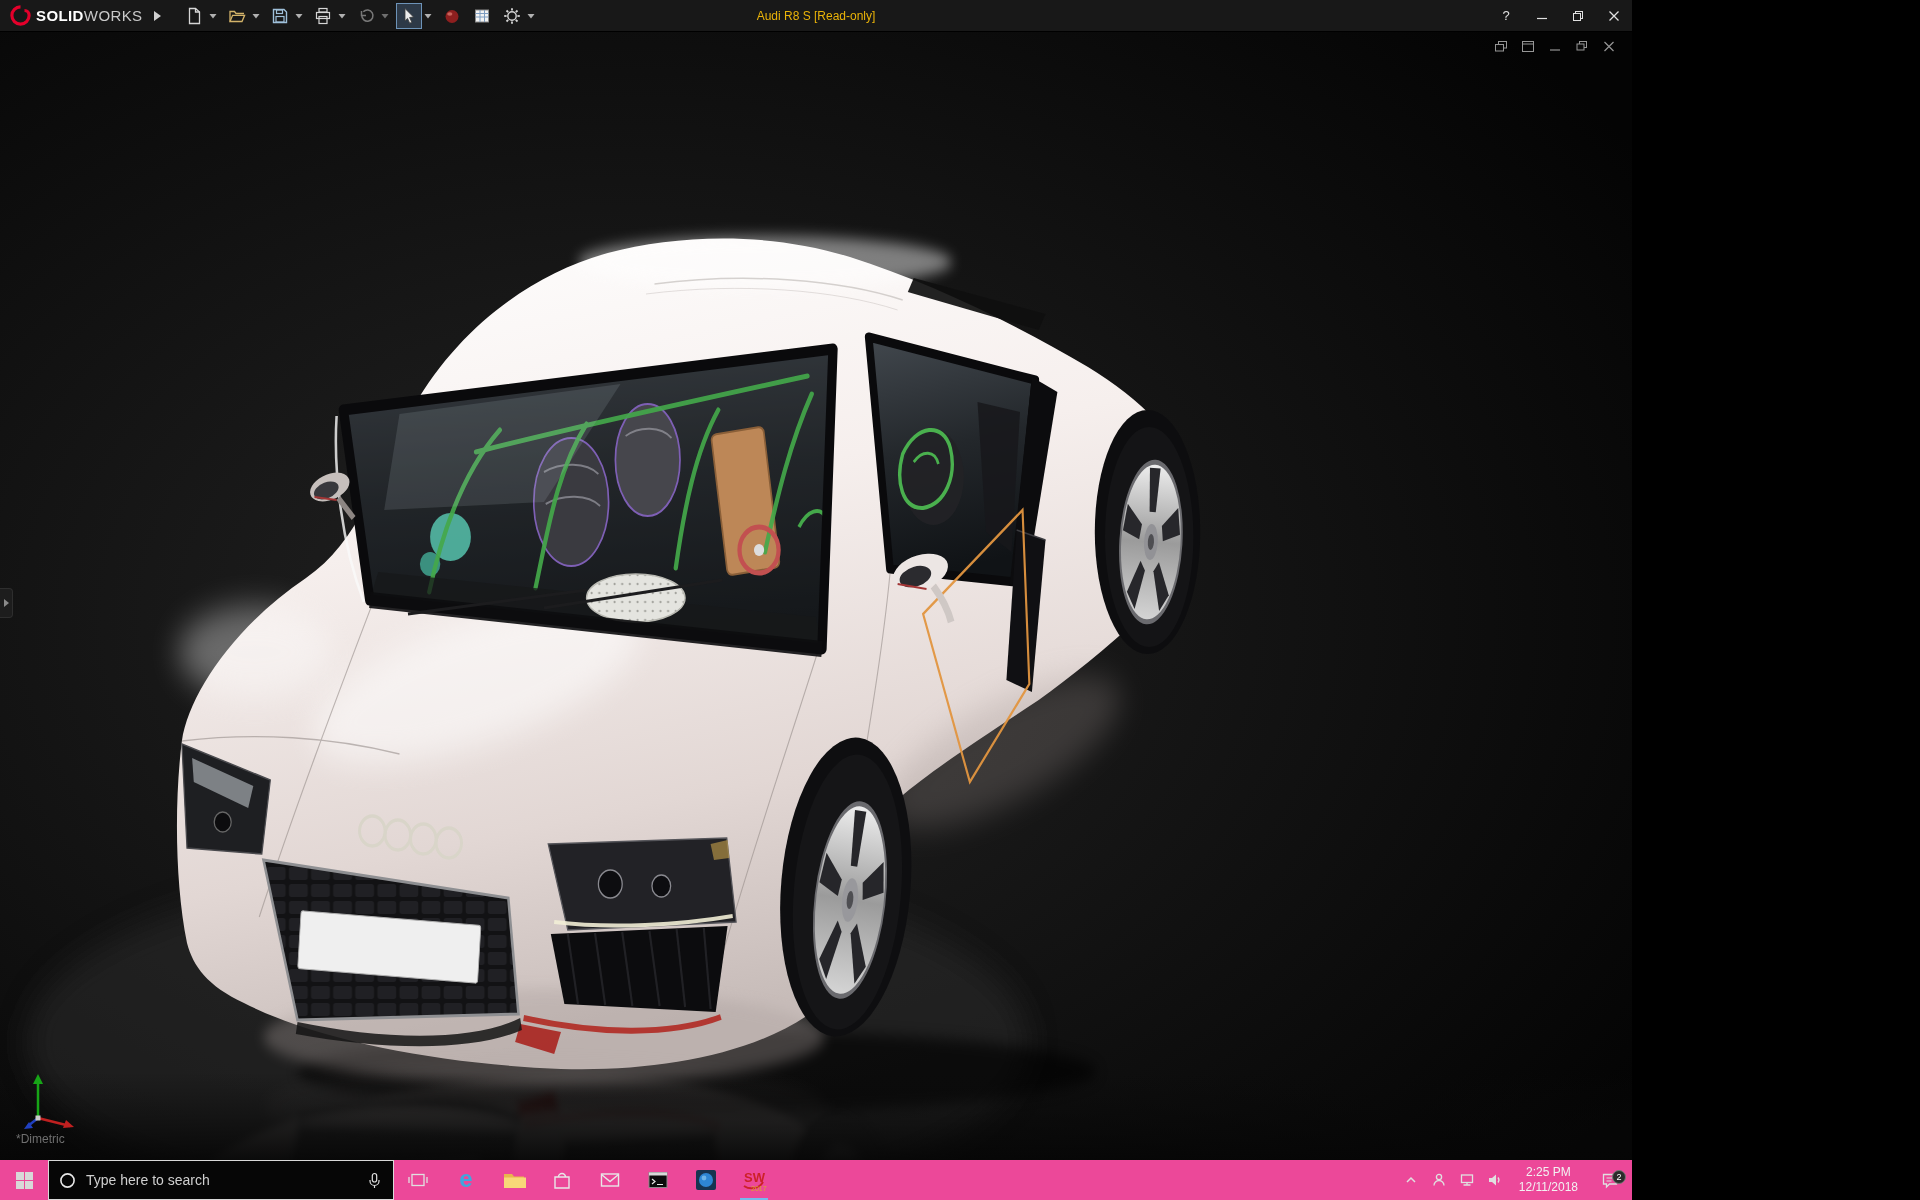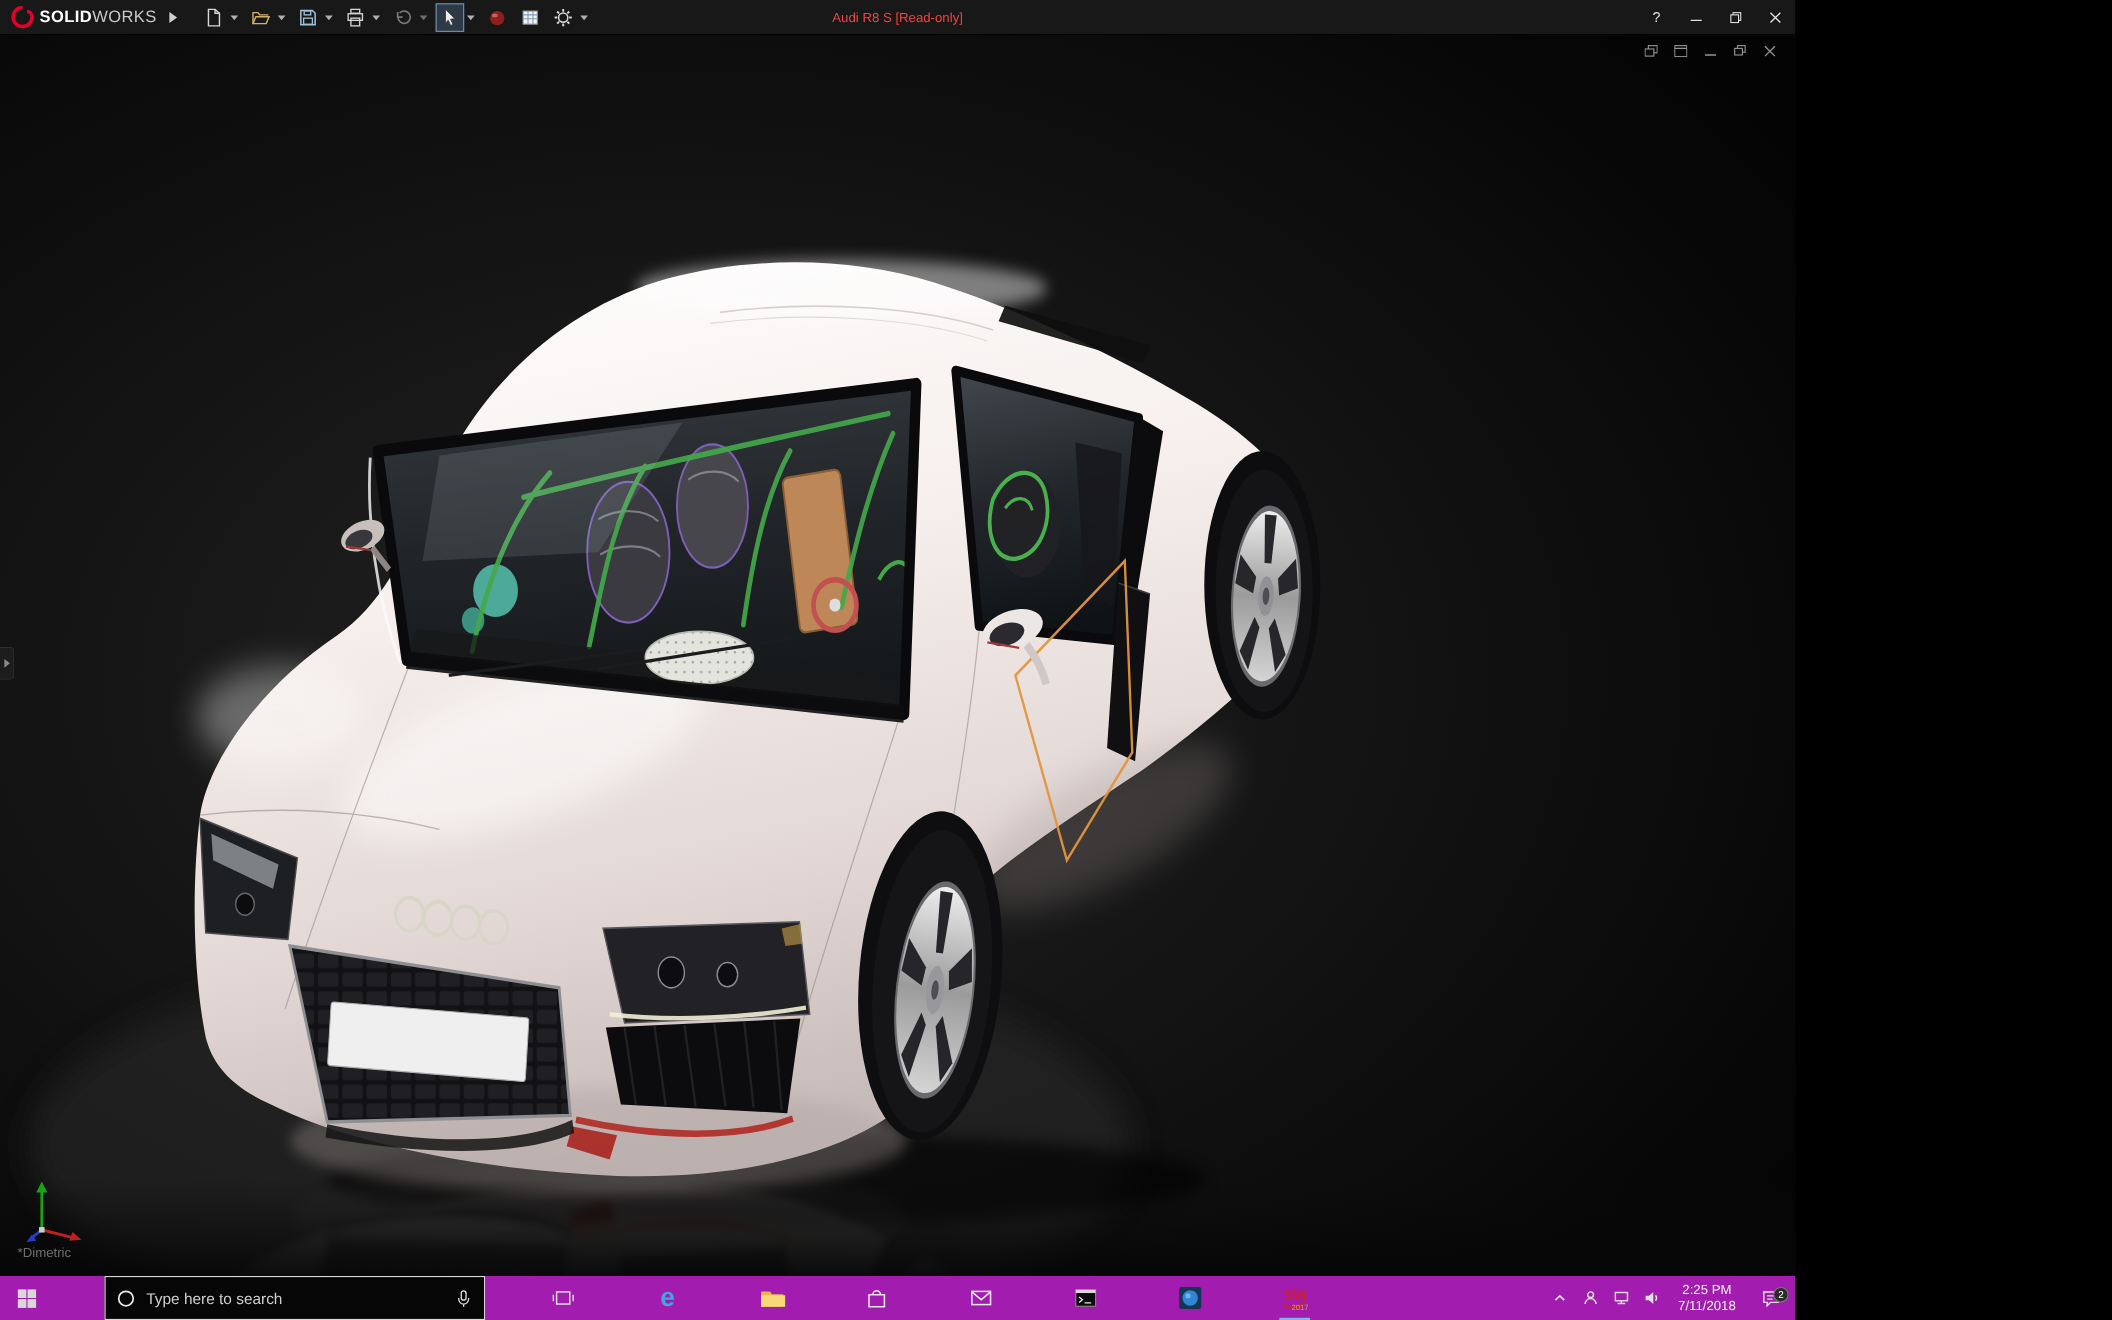--- a/index.html
+++ b/index.html
@@ -21,21 +21,21 @@
                    border-top:5px solid transparent; border-bottom:5px solid transparent; }
   .toolbar { display:flex; align-items:center; margin-left:14px; }
   .tgroup { display:flex; align-items:center; margin-right:4px; }
   .tbtn { width:26px; height:26px; background:transparent; border:1px solid transparent;
           display:flex; align-items:center; justify-content:center; cursor:pointer; padding:0; }
   .tbtn svg { width:18px; height:18px; }
   .tbtn.active { background:rgba(100,145,195,.28); border:1px solid #6d93b8; }
   .caret { width:13px; height:26px; background:none; border:none; display:flex;
            align-items:center; justify-content:center; cursor:pointer; padding:0; }
   .tb-title { position:absolute; left:50%; transform:translateX(-50%); font-size:12px;
-              color:#ef4444; white-space:nowrap; }
+              color:#eab308; white-space:nowrap; }
   .tb-right { margin-left:auto; display:flex; align-items:stretch; height:100%; }
   .wbtn { width:36px; height:100%; background:transparent; border:none; color:#e0e0e0;
           font-size:13px; display:flex; align-items:center; justify-content:center; cursor:pointer; }
   .wbtn svg { width:12px; height:12px; }
 
   
   .viewport { flex:1; position:relative; background:#0a0a0a; overflow:hidden; }
   .scene { position:absolute; inset:0; width:100%; height:100%; display:block; }
   .mdi { position:absolute; top:6px; right:14px; display:flex; gap:9px; }
   .mdi button { width:18px; height:16px; background:none; border:none; cursor:pointer;
@@ -43,22 +43,22 @@
   .mdi svg { width:12px; height:11px; }
   .left-tab { position:absolute; left:0; top:556px; width:13px; height:30px; background:#1d1d1d;
               border:1px solid #2e2e2e; border-left:none; border-radius:0 4px 4px 0;
               display:flex; align-items:center; justify-content:center; cursor:pointer; }
   .left-tab .tri { width:0; height:0; border-left:5px solid #8a8a8a;
                    border-top:4px solid transparent; border-bottom:4px solid transparent; }
   .triad { position:absolute; left:18px; bottom:24px; }
   .view-label { position:absolute; left:16px; bottom:14px; font-size:12px; color:#6f6f6f; }
 
   
-  .taskbar { height:40px; flex:0 0 40px; background:#a21caf; display:flex; align-items:stretch;
-             color:#e8e8e8;gap:47px; }
+  .taskbar { height:40px; flex:0 0 40px; background:#ec4899; display:flex; align-items:stretch;
+             color:#e8e8e8; }
   .tb-start { width:48px; background:none; border:none; display:flex; align-items:center;
               justify-content:center; cursor:pointer; }
   .tb-search { width:346px; background:#060606; border:1px solid #d9d9d9; display:flex;
                align-items:center; gap:10px; padding:0 10px; cursor:pointer; }
   .tb-search .ph { color:#cfcfcf; font-size:14px; flex:1; text-align:left; }
   .tb-app { width:48px; background:none; border:none; display:flex; align-items:center;
             justify-content:center; cursor:pointer; position:relative; }
   .tb-app.running::after { content:""; position:absolute; bottom:0; left:10px; right:10px;
                            height:2px; background:#76b9ed; }
   .tb-tray { margin-left:auto; display:flex; align-items:center; }
@@ -591,21 +591,21 @@
           </svg>
       </button>
       <button class="tray-btn">
         <svg width="16" height="16" viewBox="0 0 16 16">
             <path d="M2 6 v4 h3 l4 3.5 V2.5 L5 6z" fill="#e0e0e0"></path>
             <path d="M11 5.5 a4 4 0 0 1 0 5" fill="none" stroke="#e0e0e0" stroke-width="1.3"></path>
           </svg>
       </button>
       <button class="tb-clock">
         <div>2:25 PM</div>
-        <div>7/11/2018</div>
+        <div>12/11/2018</div>
       </button>
       <button class="tb-action">
         <svg width="18" height="18" viewBox="0 0 18 18">
             <path d="M2.5 3.5 h13 v9.5 h-7 l-3 3 v-3 h-3z" fill="none" stroke="#e0e0e0" stroke-width="1.3"></path>
             <path d="M5.5 7 h7 M5.5 10 h5" stroke="#e0e0e0" stroke-width="1.2"></path>
           </svg>
         <span class="badge">2</span>
       </button>
     </div>
   </footer>

